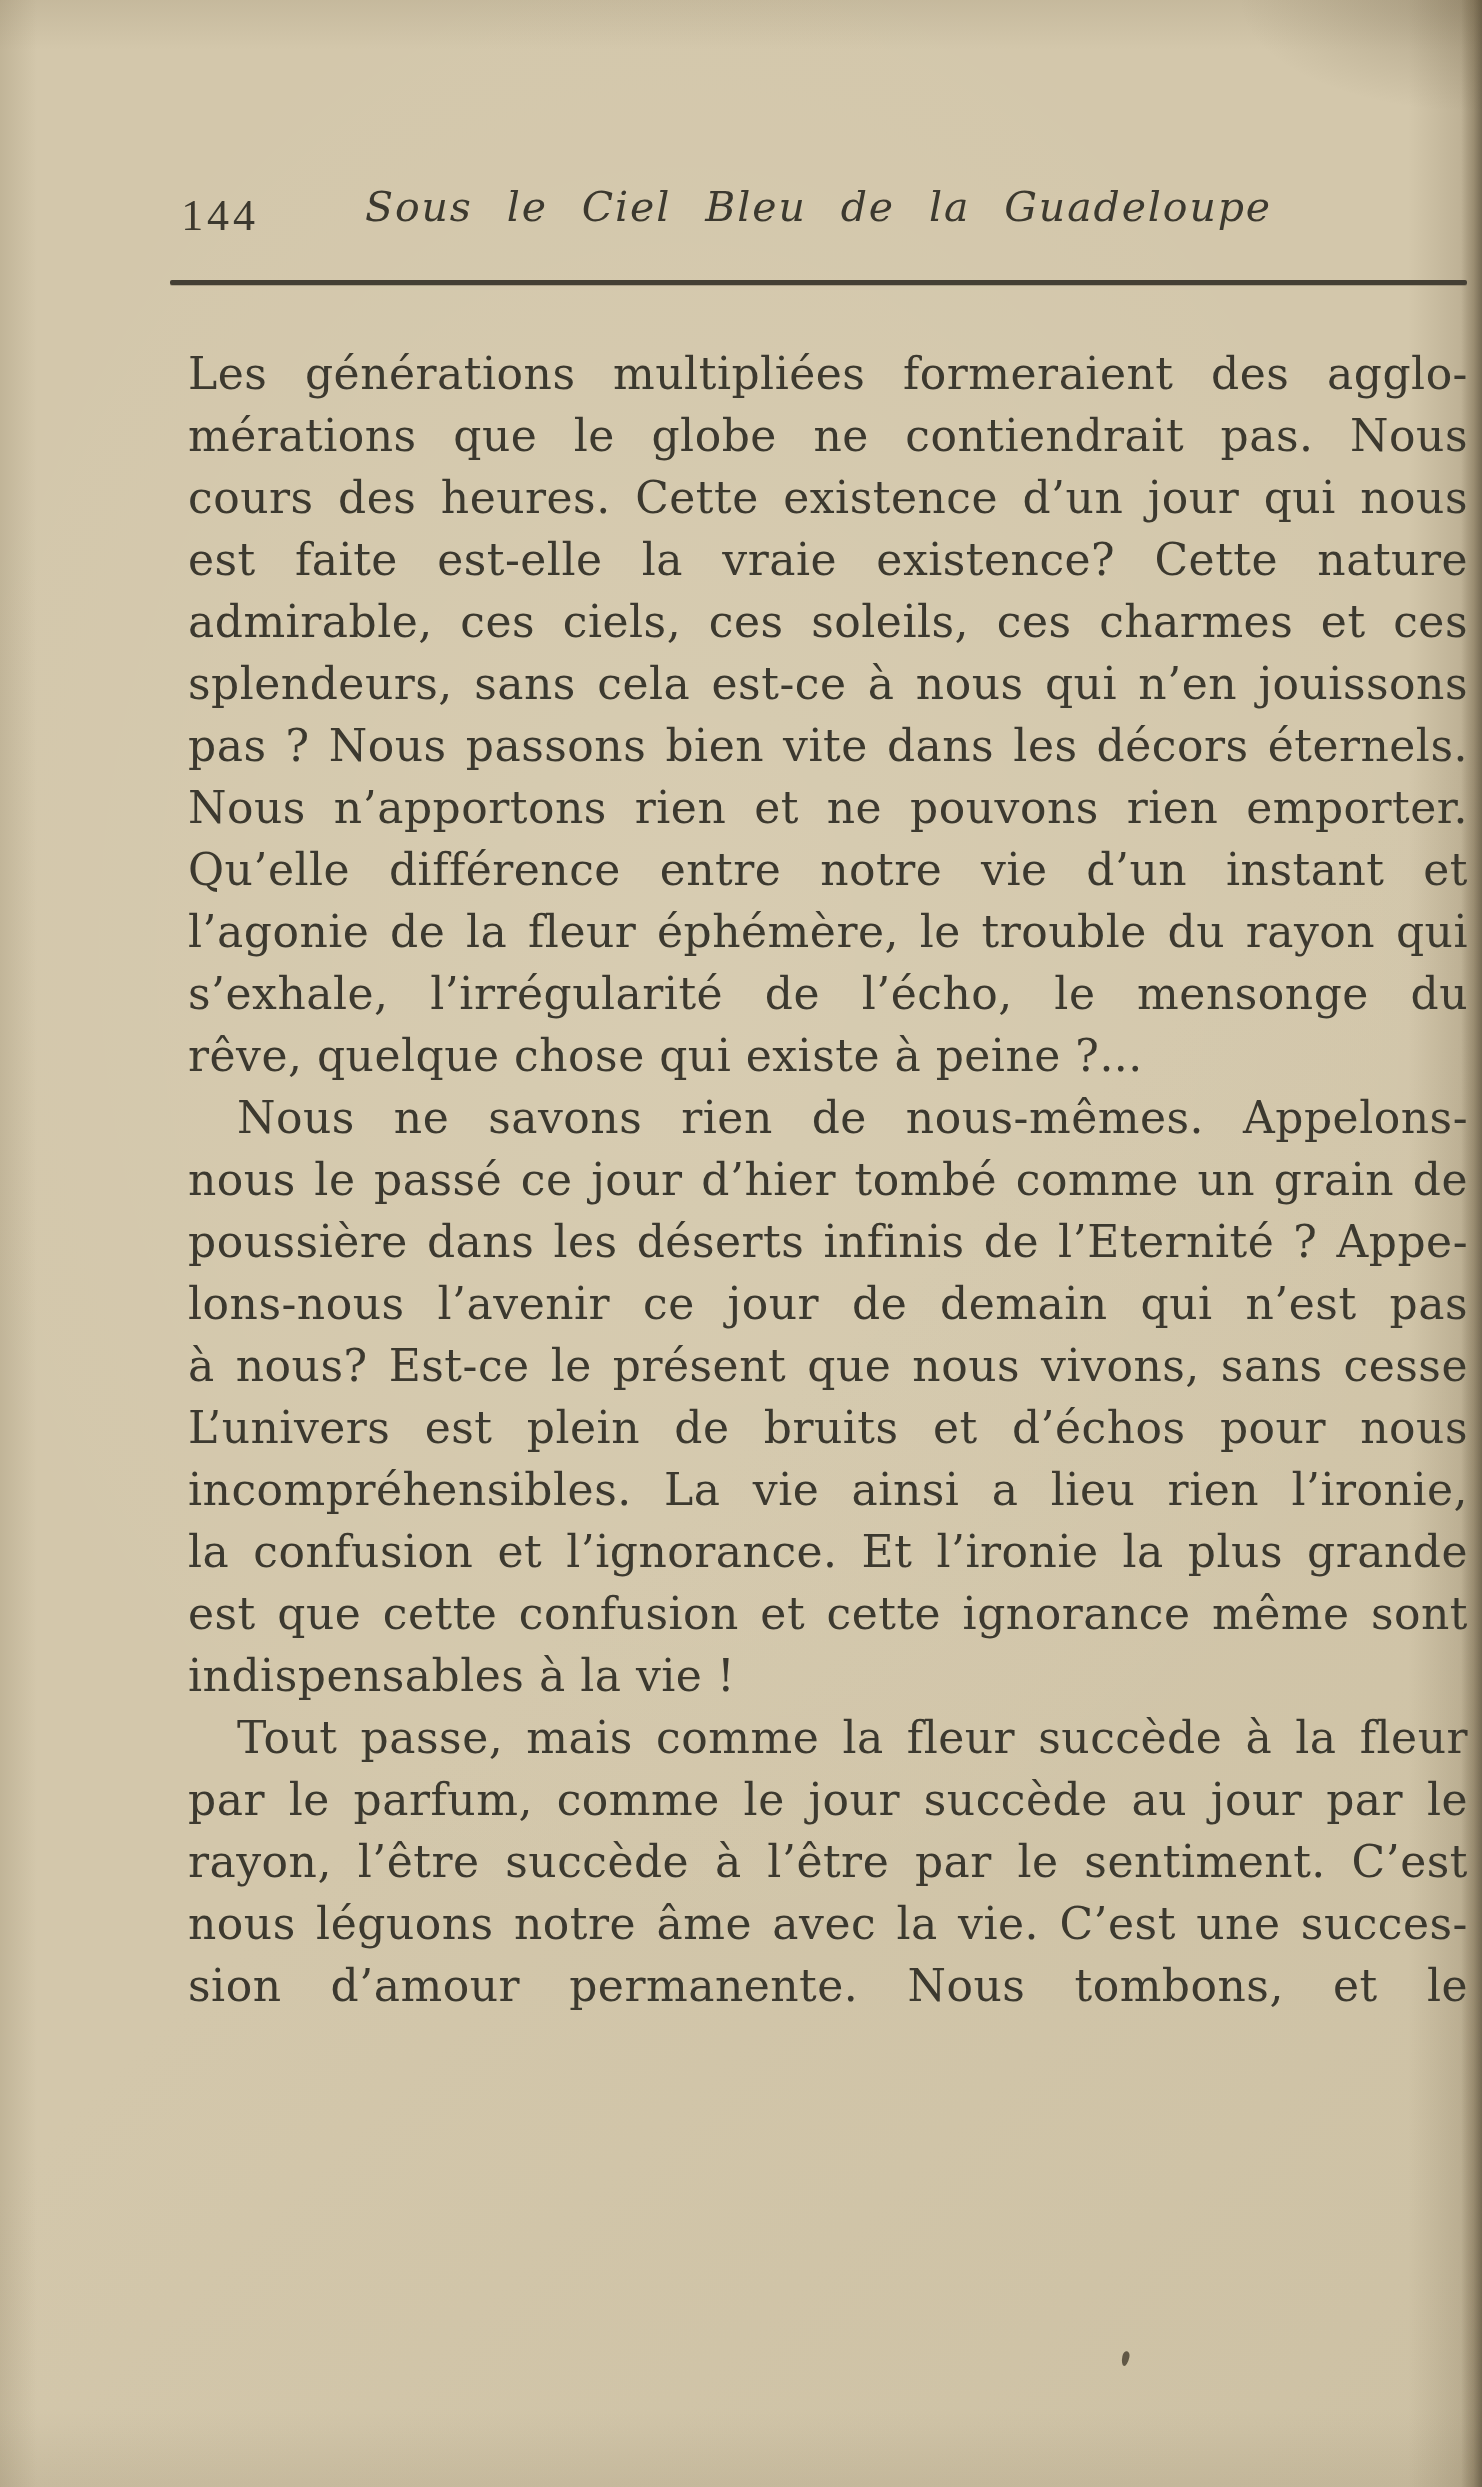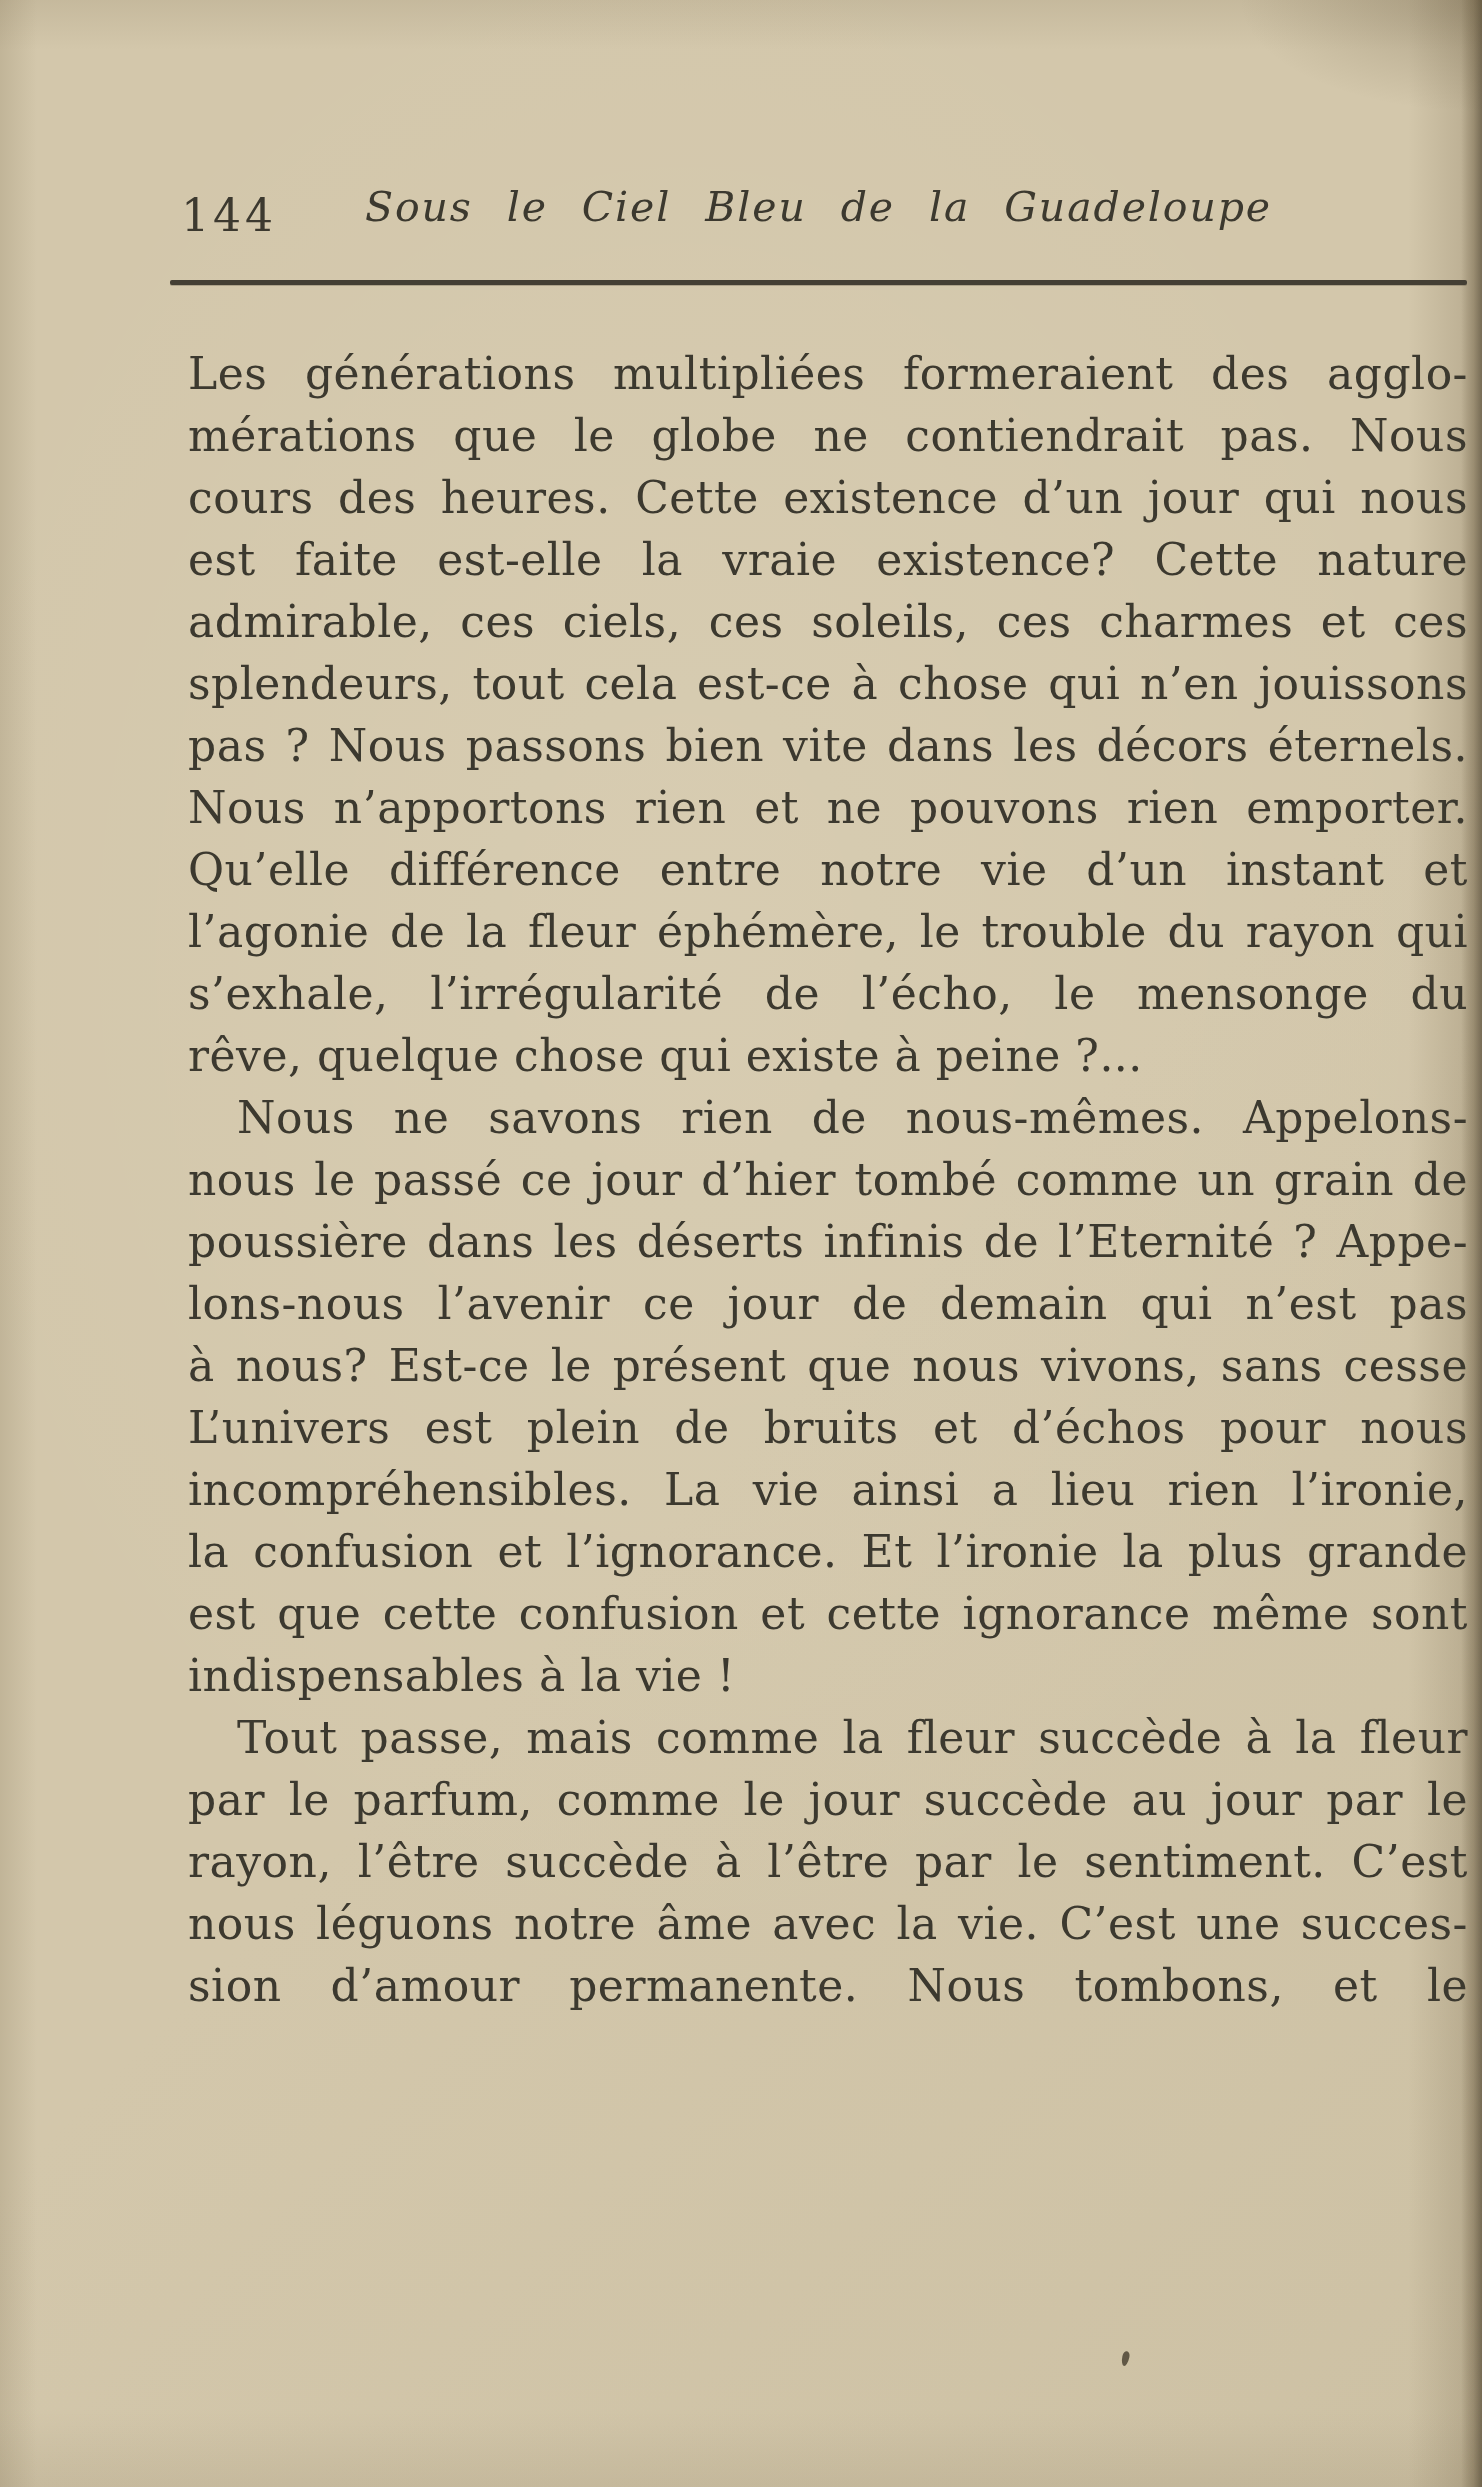--- a/index.html
+++ b/index.html
@@ -44,20 +44,21 @@
     width: 1297px;
     height: 66px;
   }
   .page-number {
     position: absolute;
     left: 11.3px;
     bottom: 0;
     font-size: 44px;
     letter-spacing: 3.8px;
     color: var(--ink);
+    font-family: Liberation Serif, serif;
   }
   .running-title {
     position: absolute;
     left: 0;
     right: 0;
     bottom: 10px;
     text-align: center;
     font-style: italic;
     font-size: 41px;
     letter-spacing: 1.9px;
@@ -122,21 +123,21 @@
 
 <div class="head-rule"></div>
 
 <div class="text-block">
     <div class="paragraph">
       <div class="line just">Les générations multipliées formeraient des agglo-</div>
       <div class="line just">mérations que le globe ne contiendrait pas. Nous</div>
       <div class="line just">cours des heures. Cette existence d’un jour qui nous</div>
       <div class="line just">est faite est-elle la vraie existence? Cette nature</div>
       <div class="line just">admirable, ces ciels, ces soleils, ces charmes et ces</div>
-      <div class="line just">splendeurs, tout cela est-ce à chose qui n’en jouissons</div>
+      <div class="line just">splendeurs, sans cela est-ce à nous qui n’en jouissons</div>
       <div class="line just">pas ? Nous passons bien vite dans les décors éternels.</div>
       <div class="line just">Nous n’apportons rien et ne pouvons rien emporter.</div>
       <div class="line just">Qu’elle différence entre notre vie d’un instant et</div>
       <div class="line just">l’agonie de la fleur éphémère, le trouble du rayon qui</div>
       <div class="line just">s’exhale, l’irrégularité de l’écho, le mensonge du</div>
       <div class="line">rêve, quelque chose qui existe à peine ?...</div>
     </div>
     <div class="paragraph">
       <div class="line just indent">Nous ne savons rien de nous-mêmes. Appelons-</div>
       <div class="line just">nous le passé ce jour d’hier tombé comme un grain de</div>

